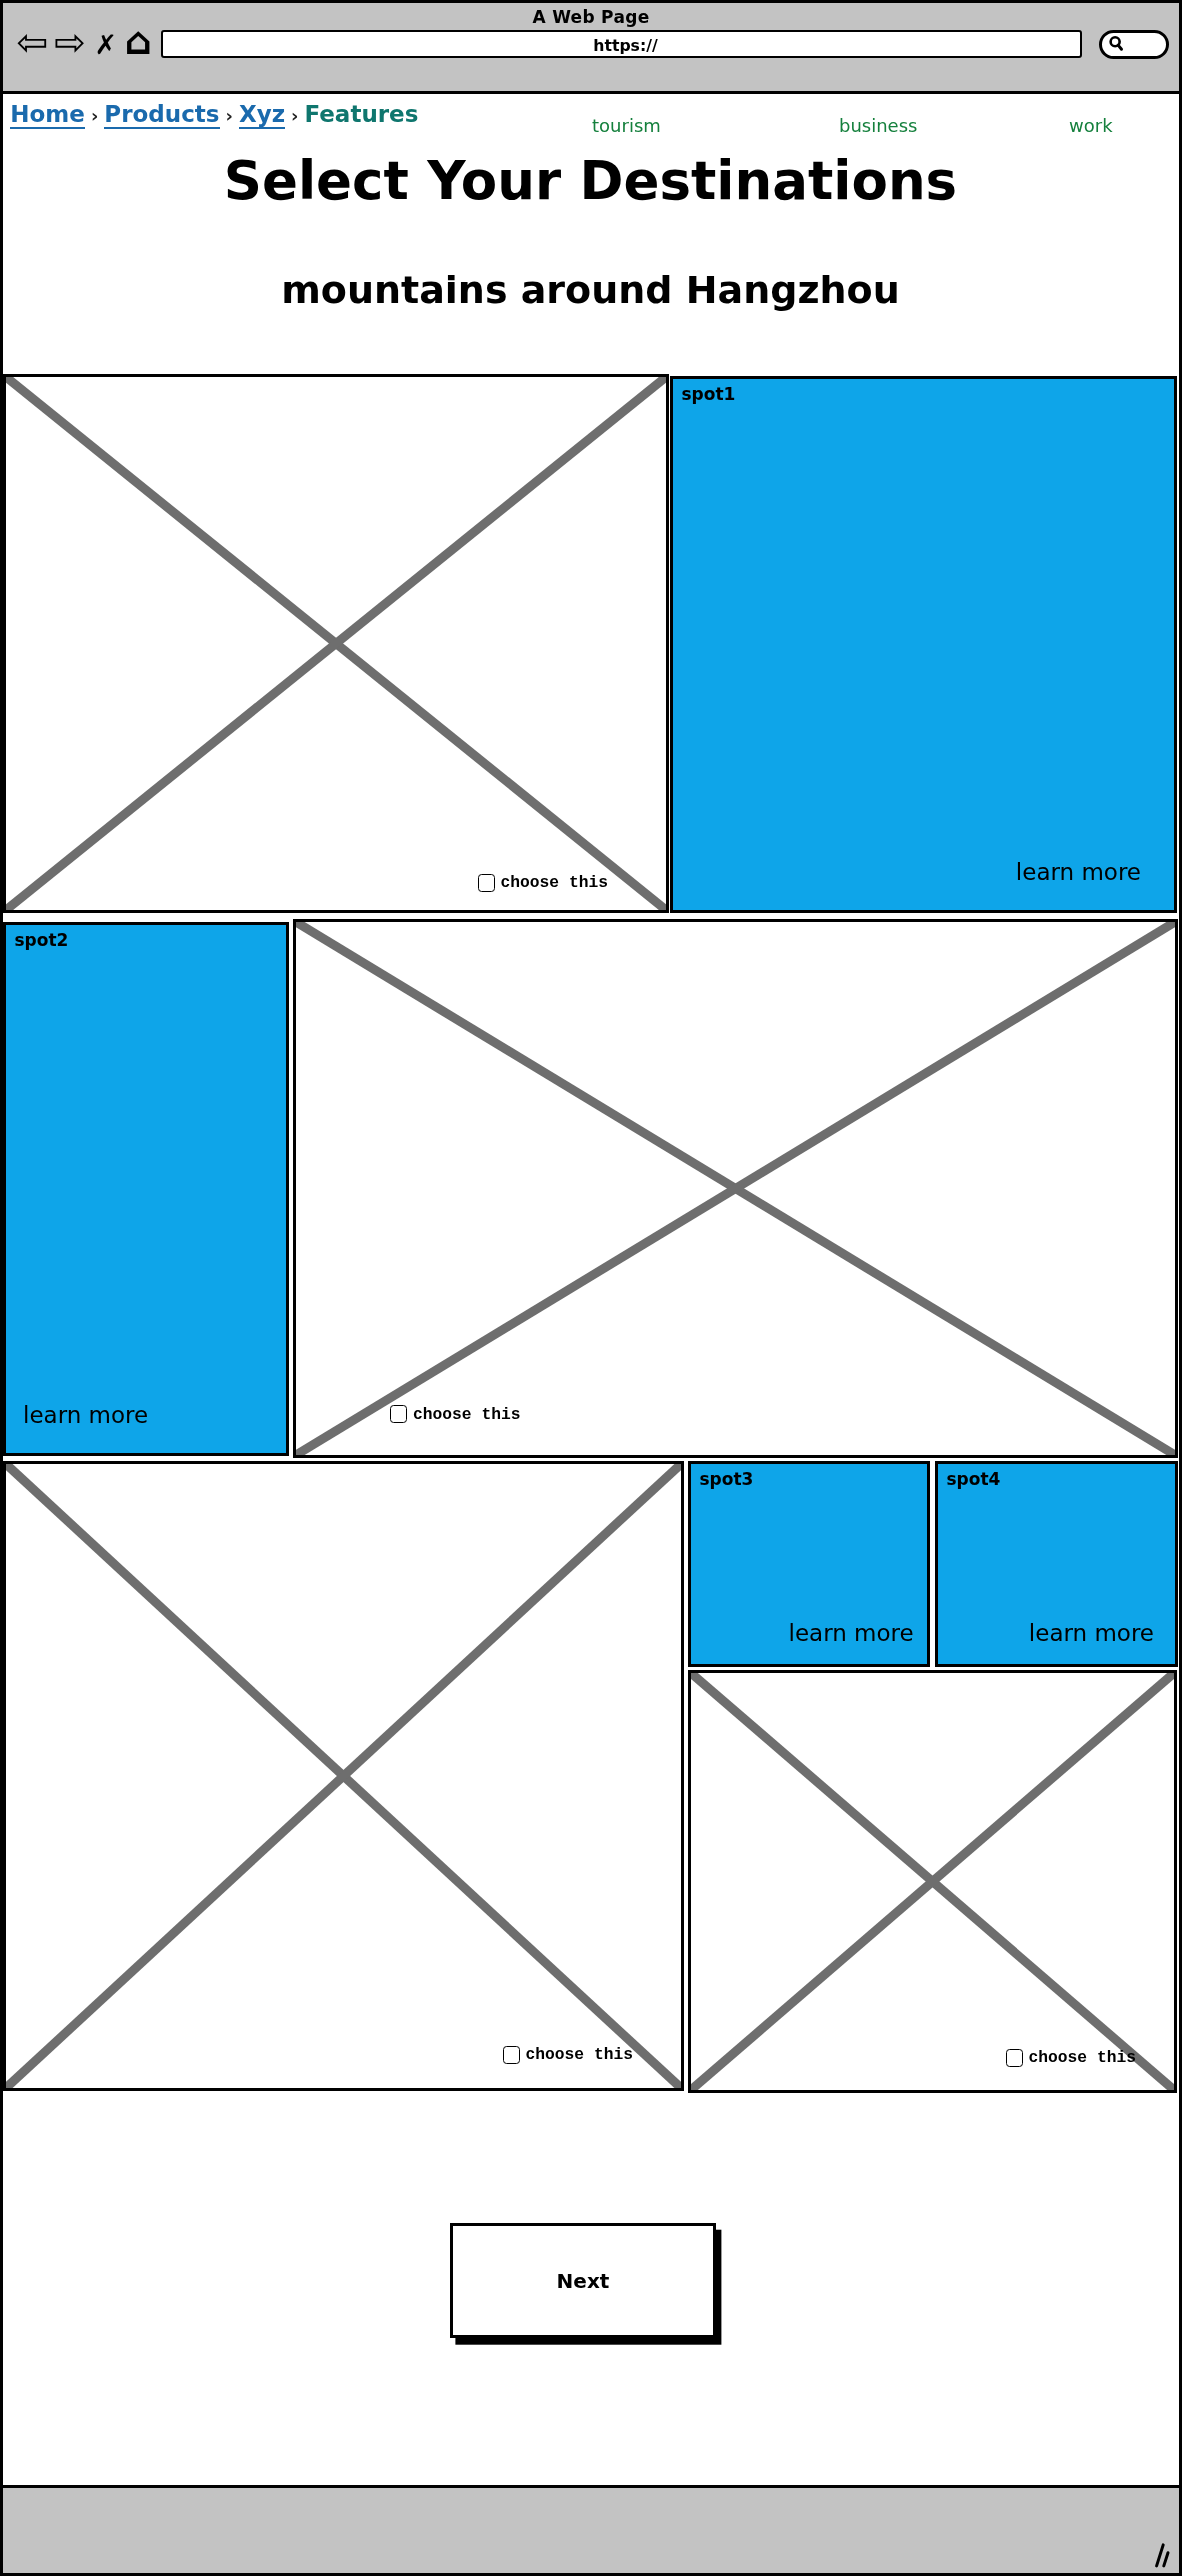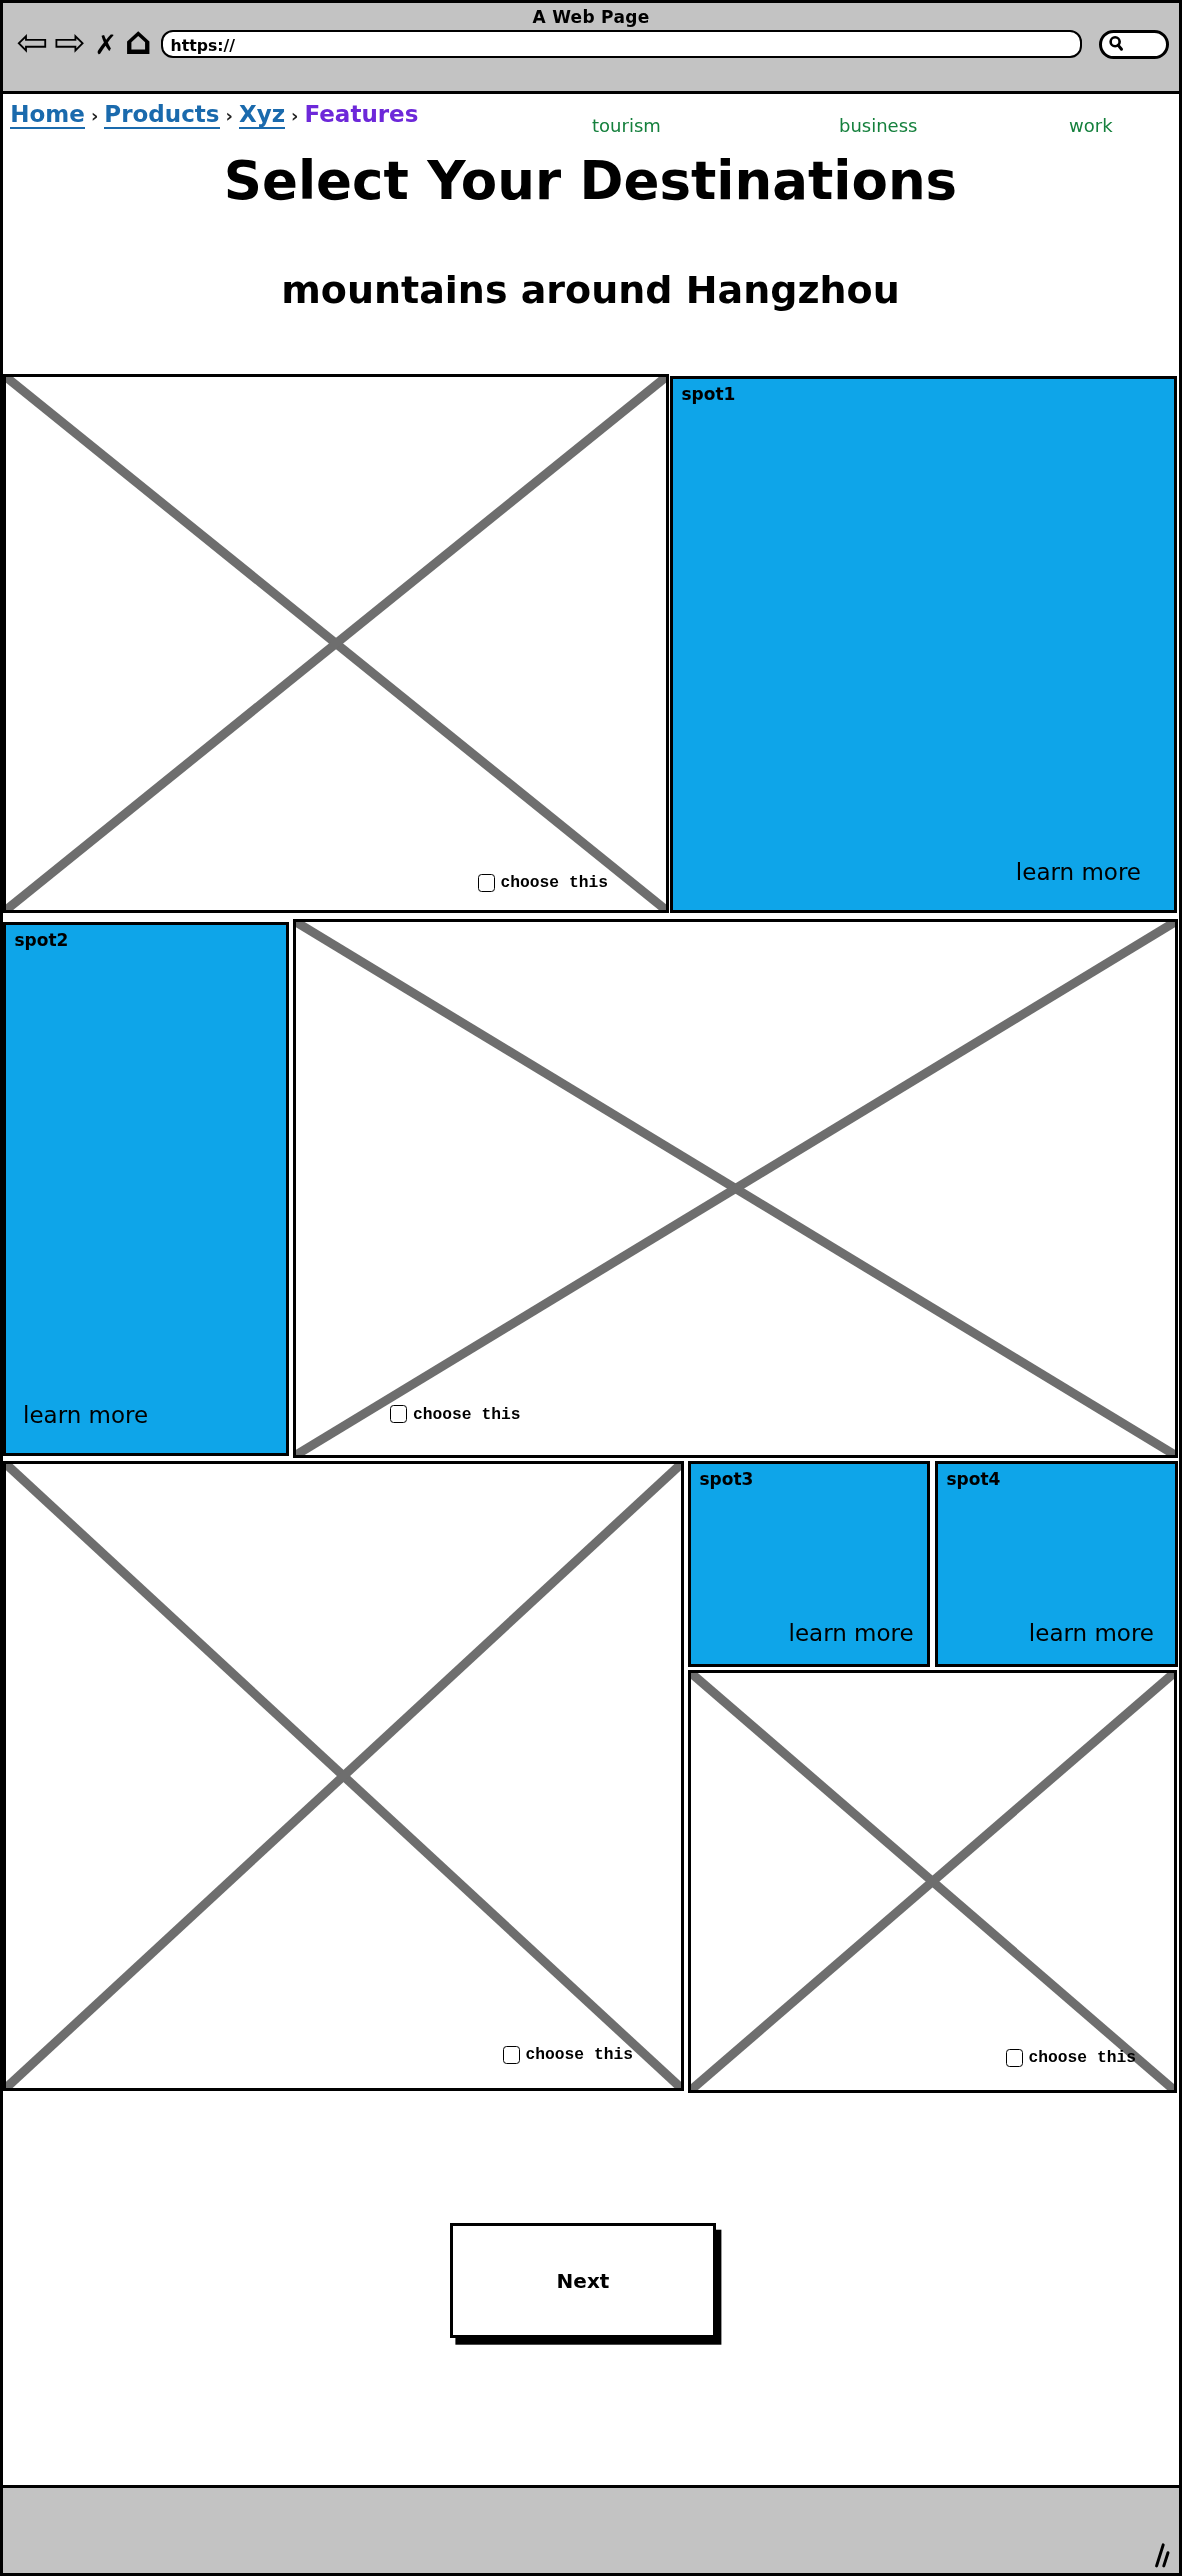--- a/index.html
+++ b/index.html
@@ -36,26 +36,27 @@
     line-height: 1; display: inline-block; cursor: pointer;
     color: #000; text-align: center;
   }
   .arrow  { font-size: 38px; margin-top: -3.6px; }
   .fwd    { margin-left: 6px; }
   .closex { font-size: 27px; font-weight: 700; margin-left: 8.5px; }
   .homeic { font-size: 38px; font-weight: 700; margin-left: 7.3px; margin-top: -6px; }
   .urlbar {
     flex: 1; height: 28px;
     margin-left: 9.7px; margin-right: 17px;
-    border: 2.4px solid #000; border-radius: 12px;
+    border: 2.4px solid #000; border-radius: 3px;
     background: #fff;
     font-size: 15.7px; font-weight: 600;
     padding: 2.4px 0 0 7.3px;
     font-family: "DejaVu Sans", "Liberation Sans", sans-serif;
     outline: none;
+    text-align: center;
   }
   .search-pill {
     width: 70px; height: 29px;
     border: 3px solid #000; border-radius: 15.7px;
     background: #fff;
     display: flex; align-items: center;
     padding-left: 5.4px;
     cursor: pointer;
   }
 
@@ -64,21 +65,21 @@
 
   .topbar { position: absolute; top: 7.3px; left: 0; right: 0; height: 39px; }
   .breadcrumb { position: absolute; left: 7.3px; top: 0; white-space: nowrap; }
   .crumb-link {
     font-size: 23px; font-weight: 700;
     color: #1a6aad; text-decoration: none;
     border-bottom: 2.4px solid #1a6aad;
     cursor: pointer;
   }
   .crumb-sep { font-size: 18px; font-weight: 700; color:#222; margin: 0 6px; }
-  .crumb-current { font-size: 23px; font-weight: 700; color: #6d28d9; }
+  .crumb-current { font-size: 23px; font-weight: 700; color: #0f766e; }
   .nav-link {
     position: absolute; top: 13.3px;
     font-size: 18px; font-weight: 500; color: #15803d; cursor: pointer;
     text-decoration: none; white-space: nowrap;
   }
   .nav-tourism  { left: 589px; }
   .nav-business { left: 836px; }
   .nav-work     { left: 1066px; }
 
   .page-title {

